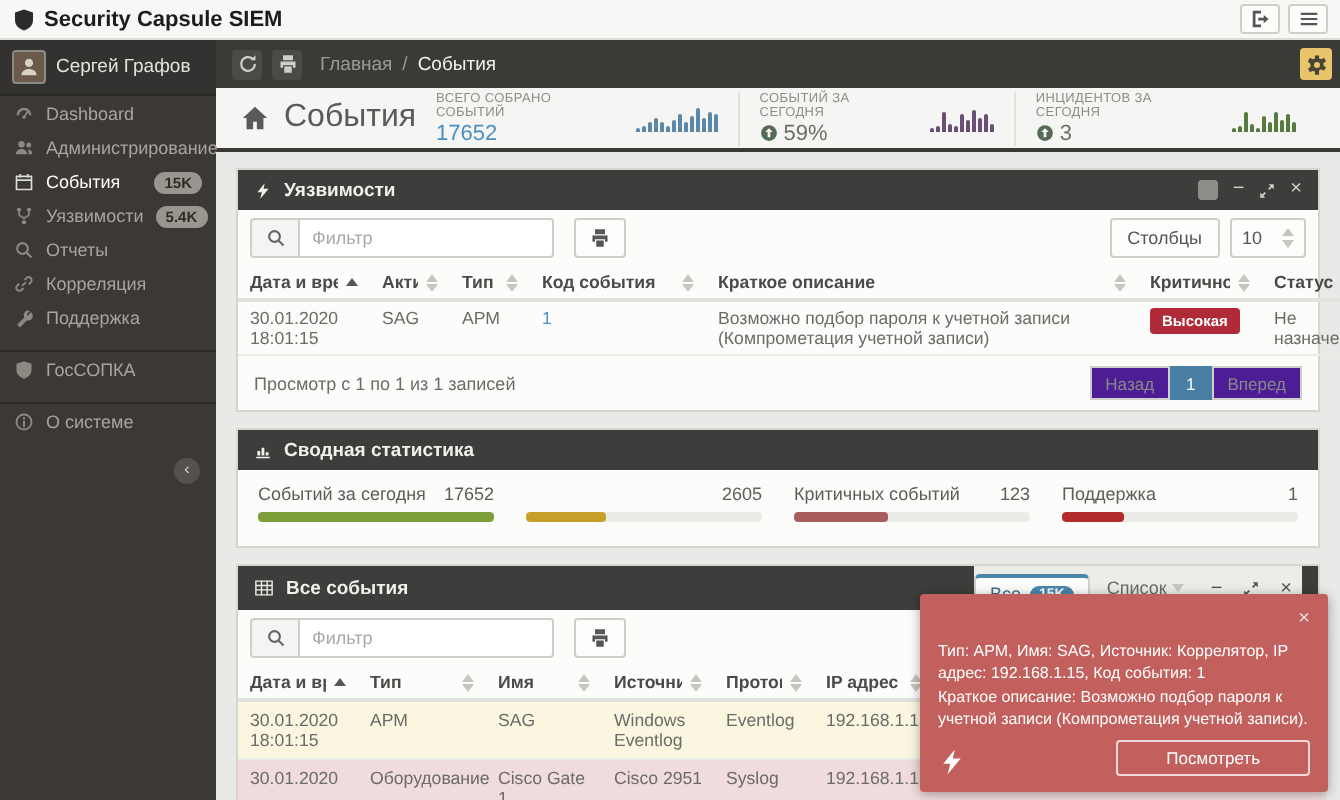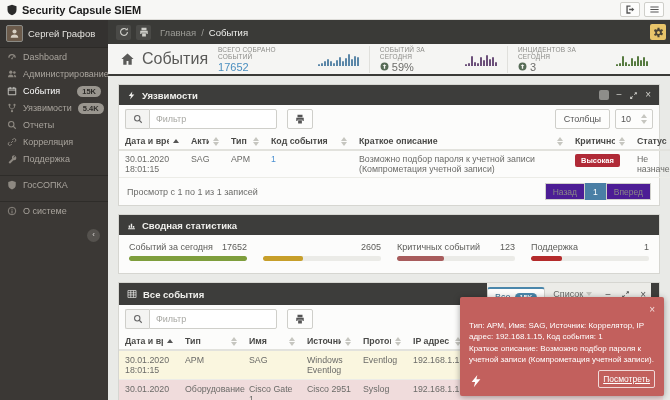--- a/index.html
+++ b/index.html
@@ -107,21 +107,21 @@
   .ev-table td { padding-top:4px; padding-bottom:4px; }
 
   
   .toast { position:absolute; right:6px; bottom:4px; width:204px; color:#fff; padding:7px 9px 8px 9px; border-radius:2px; box-shadow:0 1px 6px rgba(0,0,0,.35); }
   .toast-head { display:flex; align-items:flex-start; }
   .toast-title { font-size:10px; }
   .toast-x { margin-left:auto; cursor:pointer; font-size:10px; color:#f3dcdc; }
   .toast-body { font-size:8px; line-height:1.4; margin-top:5px; }
   .toast-foot { display:flex; align-items:flex-end; margin-top:5px; }
   .toast-bolt { color:#fff; }
-  .toast-btn { margin-left:auto; border:1px solid #f0d9d8; border-radius:2px; padding:3px 4px; font-size:8.5px; cursor:pointer;text-decoration:underline; }
+  .toast-btn { margin-left:auto; border:1px solid #f0d9d8; border-radius:2px; padding:3px 24px; font-size:8.5px; cursor:pointer; }
   .alert-bolt-btn { position:absolute; right:8px; top:226px; width:16px; height:16px; background:#c0504d; border-radius:2px; color:#fff; display:flex; align-items:center; justify-content:center; cursor:pointer; box-shadow:0 1px 3px rgba(0,0,0,.3); }
 </style>
 </head>
 <body>
 
 <svg width="0" height="0" style="position:absolute">
   <defs>
     <symbol id="i-bolt" viewBox="0 0 16 16">
         <path d="M9.5 1 3 9h4L5.5 15 13 6H8.5z"></path>
       </symbol>

